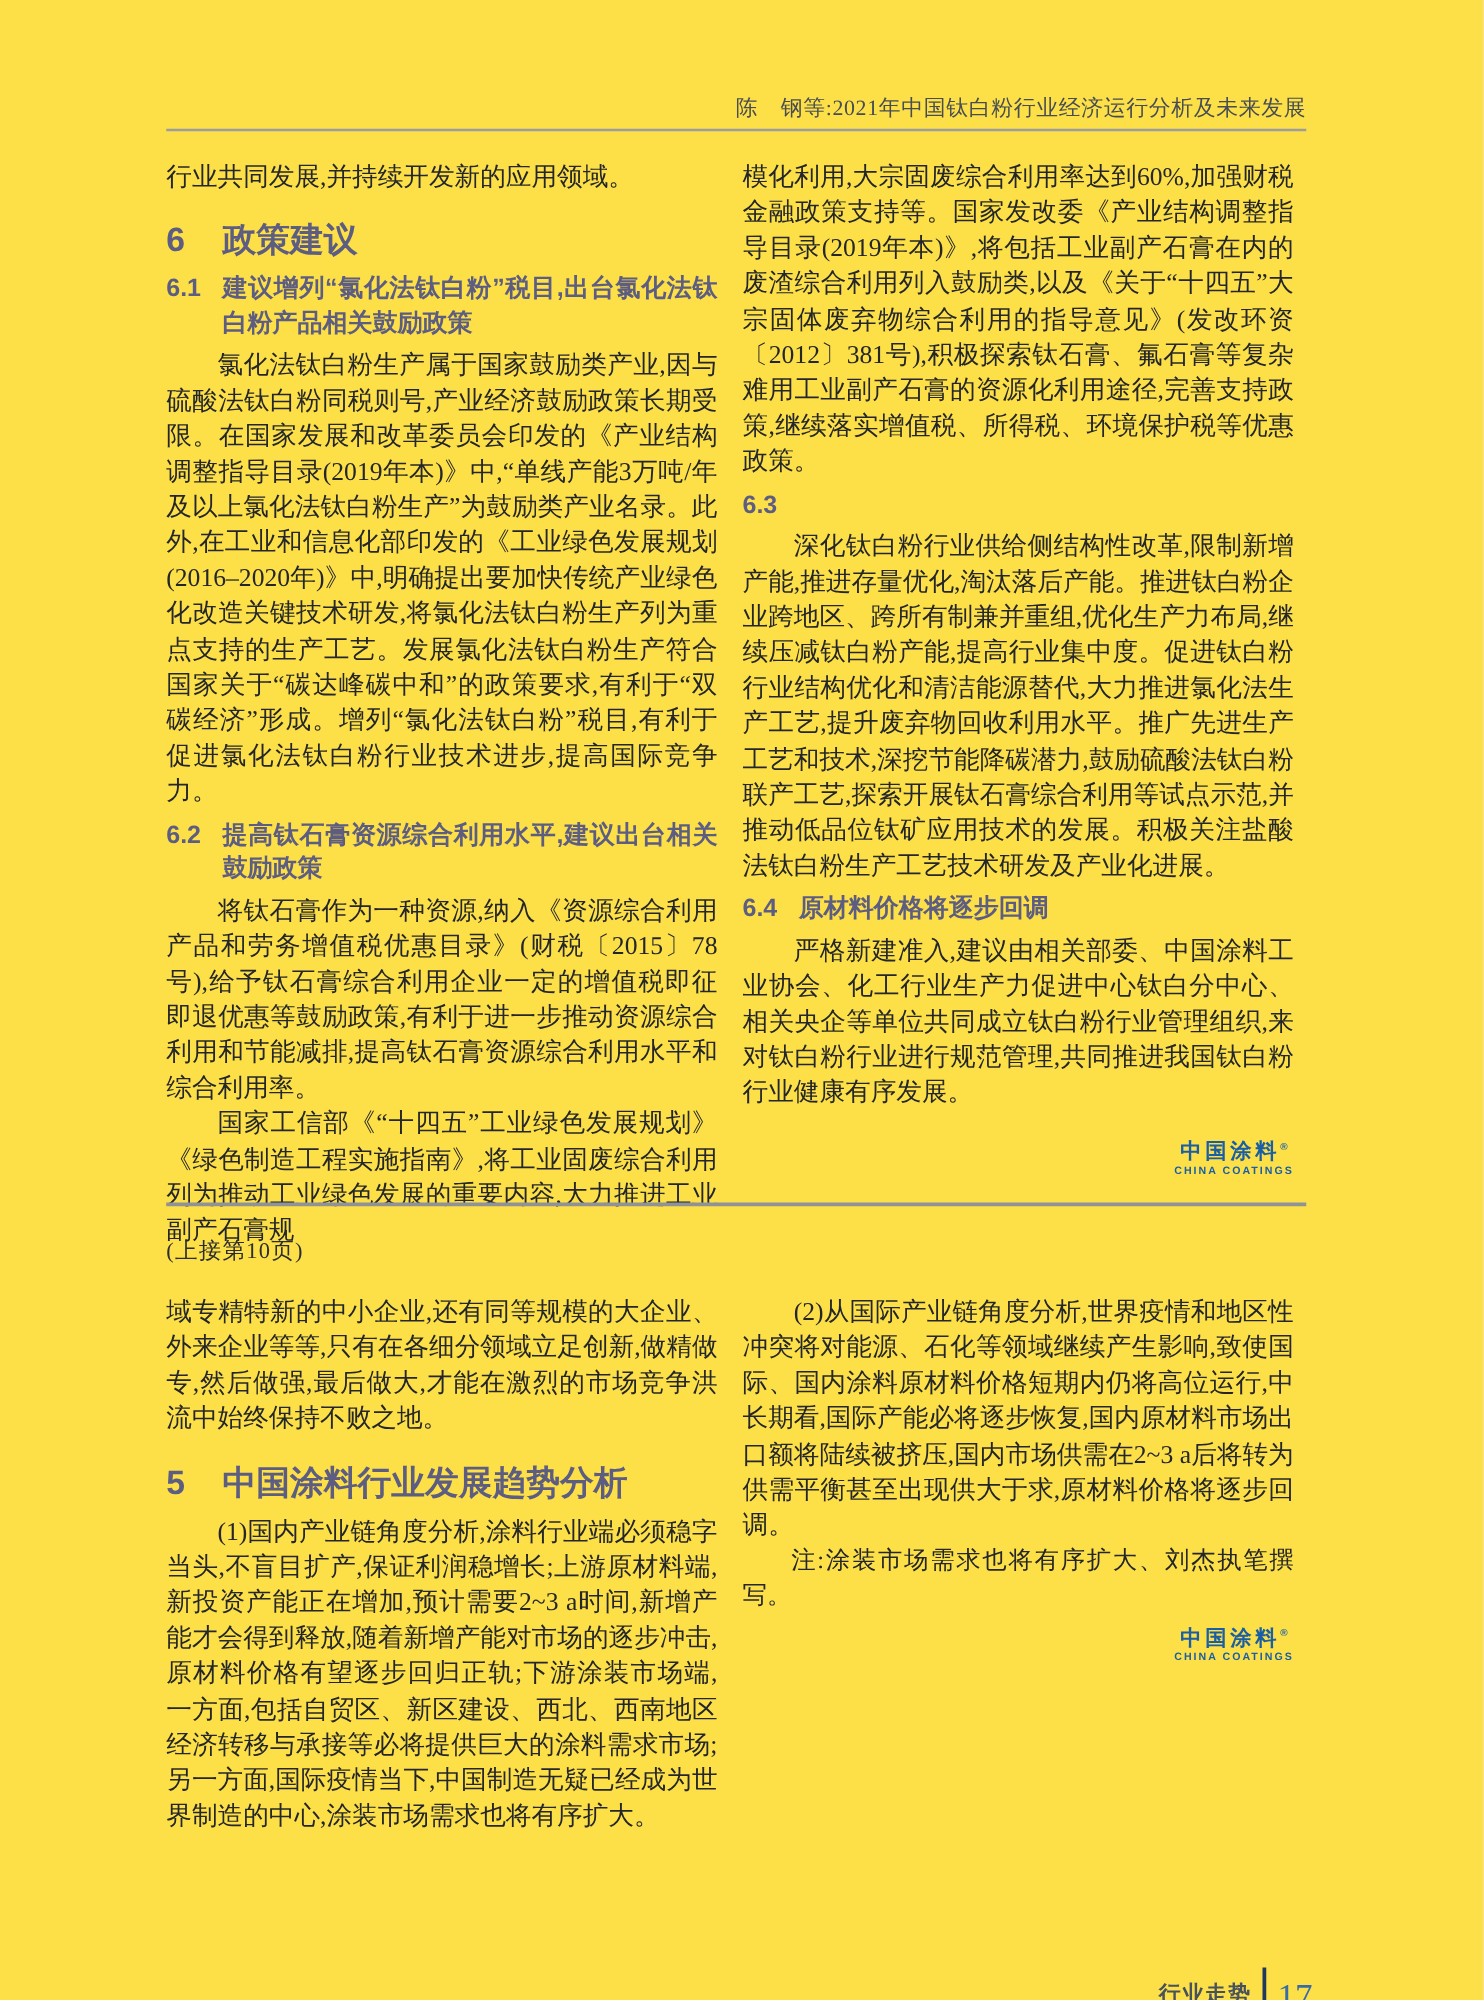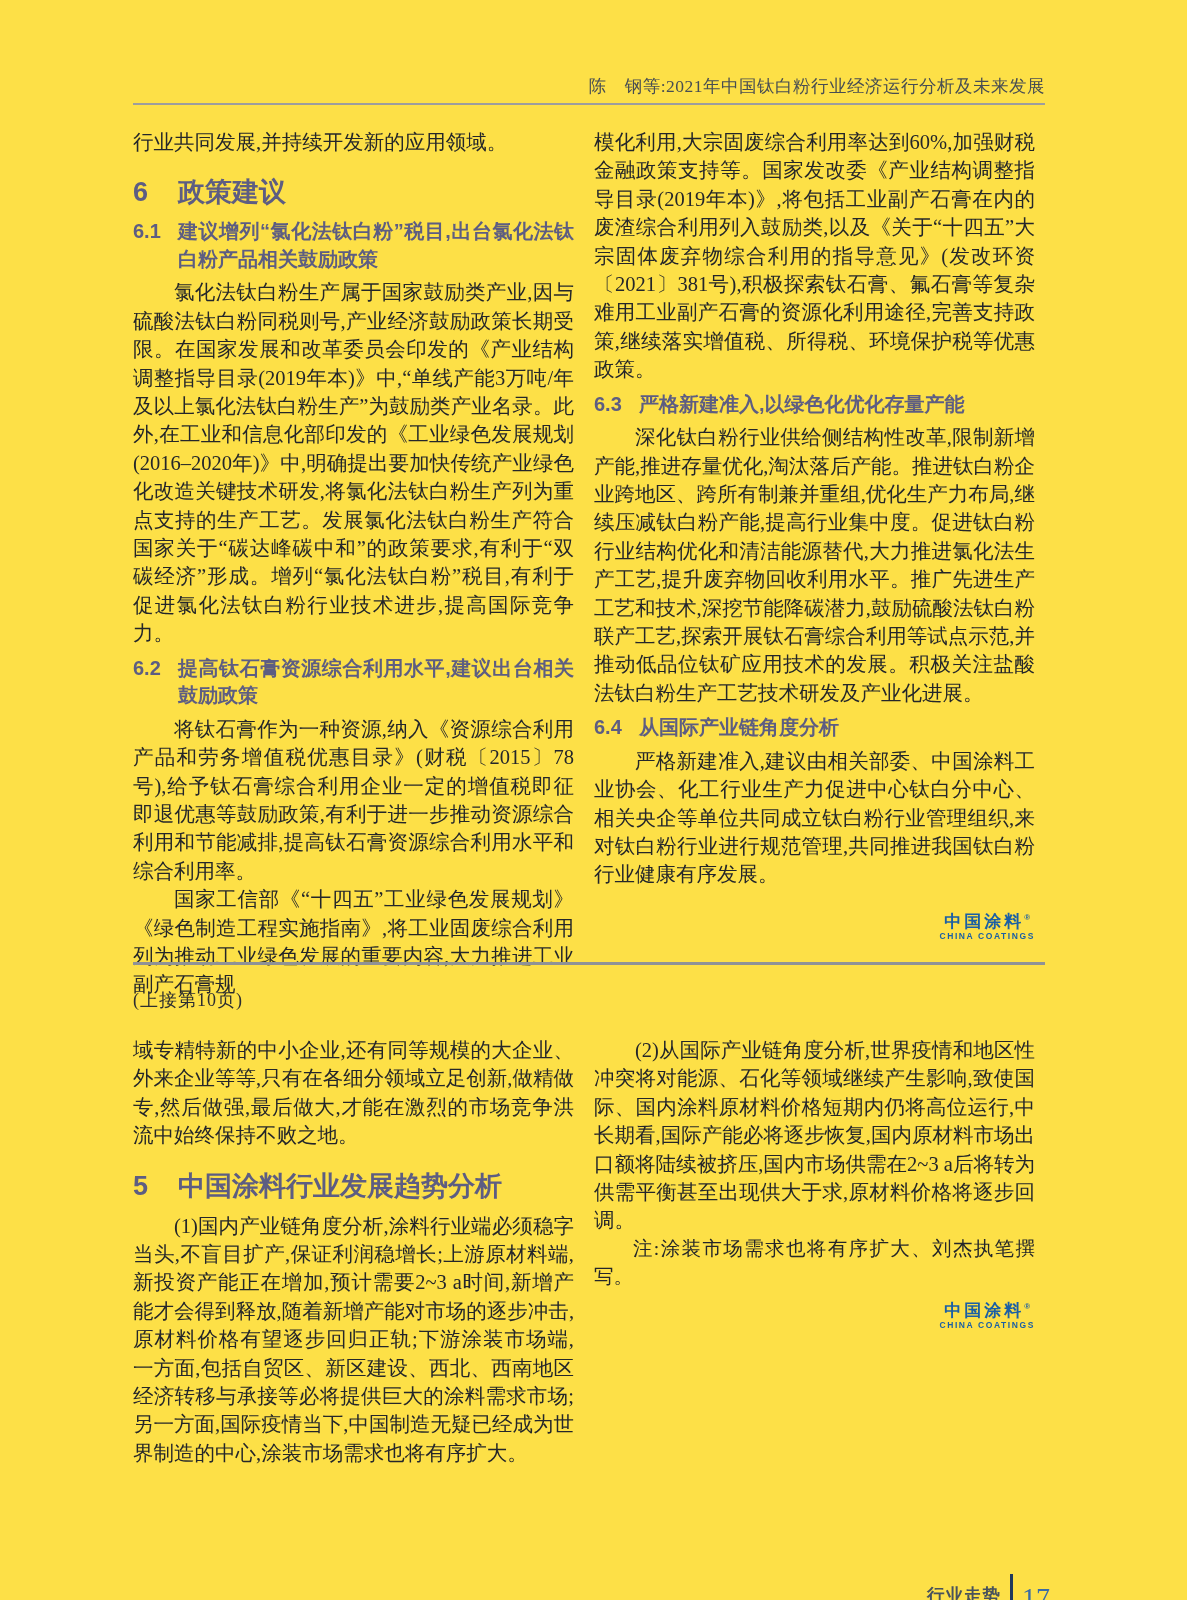--- a/index.html
+++ b/index.html
@@ -114,29 +114,28 @@
       <p class="body">氯化法钛白粉生产属于国家鼓励类产业,因与硫酸法钛白粉同税则号,产业经济鼓励政策长期受限。在国家发展和改革委员会印发的《产业结构调整指导目录(2019年本)》中,“单线产能3万吨/年及以上氯化法钛白粉生产”为鼓励类产业名录。此外,在工业和信息化部印发的《工业绿色发展规划(2016–2020年)》中,明确提出要加快传统产业绿色化改造关键技术研发,将氯化法钛白粉生产列为重点支持的生产工艺。发展氯化法钛白粉生产符合国家关于“碳达峰碳中和”的政策要求,有利于“双碳经济”形成。增列“氯化法钛白粉”税目,有利于促进氯化法钛白粉行业技术进步,提高国际竞争力。</p>
       <div class="h2">
         <span class="num">6.2</span>
         <span class="ttl">提高钛石膏资源综合利用水平,建议出台相关鼓励政策</span>
       </div>
       <p class="body">将钛石膏作为一种资源,纳入《资源综合利用产品和劳务增值税优惠目录》(财税〔2015〕78号),给予钛石膏综合利用企业一定的增值税即征即退优惠等鼓励政策,有利于进一步推动资源综合利用和节能减排,提高钛石膏资源综合利用水平和综合利用率。</p>
       <p class="body">国家工信部《“十四五”工业绿色发展规划》《绿色制造工程实施指南》,将工业固废综合利用列为推动工业绿色发展的重要内容,大力推进工业副产石膏规</p>
     </div>
 
     <div class="col">
-      <p class="body noindent">模化利用,大宗固废综合利用率达到60%,加强财税金融政策支持等。国家发改委《产业结构调整指导目录(2019年本)》,将包括工业副产石膏在内的废渣综合利用列入鼓励类,以及《关于“十四五”大宗固体废弃物综合利用的指导意见》(发改环资〔2021〕381号),积极探索钛石膏、氟石膏等复杂难用工业副产石膏的资源化利用途径,完善支持政策,继续落实增值税、所得税、环境保护税等优惠政策。</p>
+      <p class="body noindent">模化利用,大宗固废综合利用率达到60%,加强财税金融政策支持等。国家发改委《产业结构调整指导目录(2019年本)》,将包括工业副产石膏在内的废渣综合利用列入鼓励类,以及《关于“十四五”大宗固体废弃物综合利用的指导意见》(发改环资〔2012〕381号),积极探索钛石膏、氟石膏等复杂难用工业副产石膏的资源化利用途径,完善支持政策,继续落实增值税、所得税、环境保护税等优惠政策。</p>
       <div class="h2">
         <span class="num">6.3</span>
-        <span class="ttl">严格新建准入,以绿色化优化存量产能</span>
       </div>
       <p class="body">深化钛白粉行业供给侧结构性改革,限制新增产能,推进存量优化,淘汰落后产能。推进钛白粉企业跨地区、跨所有制兼并重组,优化生产力布局,继续压减钛白粉产能,提高行业集中度。促进钛白粉行业结构优化和清洁能源替代,大力推进氯化法生产工艺,提升废弃物回收利用水平。推广先进生产工艺和技术,深挖节能降碳潜力,鼓励硫酸法钛白粉联产工艺,探索开展钛石膏综合利用等试点示范,并推动低品位钛矿应用技术的发展。积极关注盐酸法钛白粉生产工艺技术研发及产业化进展。</p>
       <div class="h2">
         <span class="num">6.4</span>
-        <span class="ttl">从国际产业链角度分析</span>
+        <span class="ttl">原材料价格将逐步回调</span>
       </div>
       <p class="body">严格新建准入,建议由相关部委、中国涂料工业协会、化工行业生产力促进中心钛白分中心、相关央企等单位共同成立钛白粉行业管理组织,来对钛白粉行业进行规范管理,共同推进我国钛白粉行业健康有序发展。</p>
       <div class="logo">
         <div class="logo-cn">
           <span>中国涂料</span><sup>®</sup>
         </div>
         <div class="logo-en">CHINA COATINGS</div>
       </div>
     </div>
   </div>

